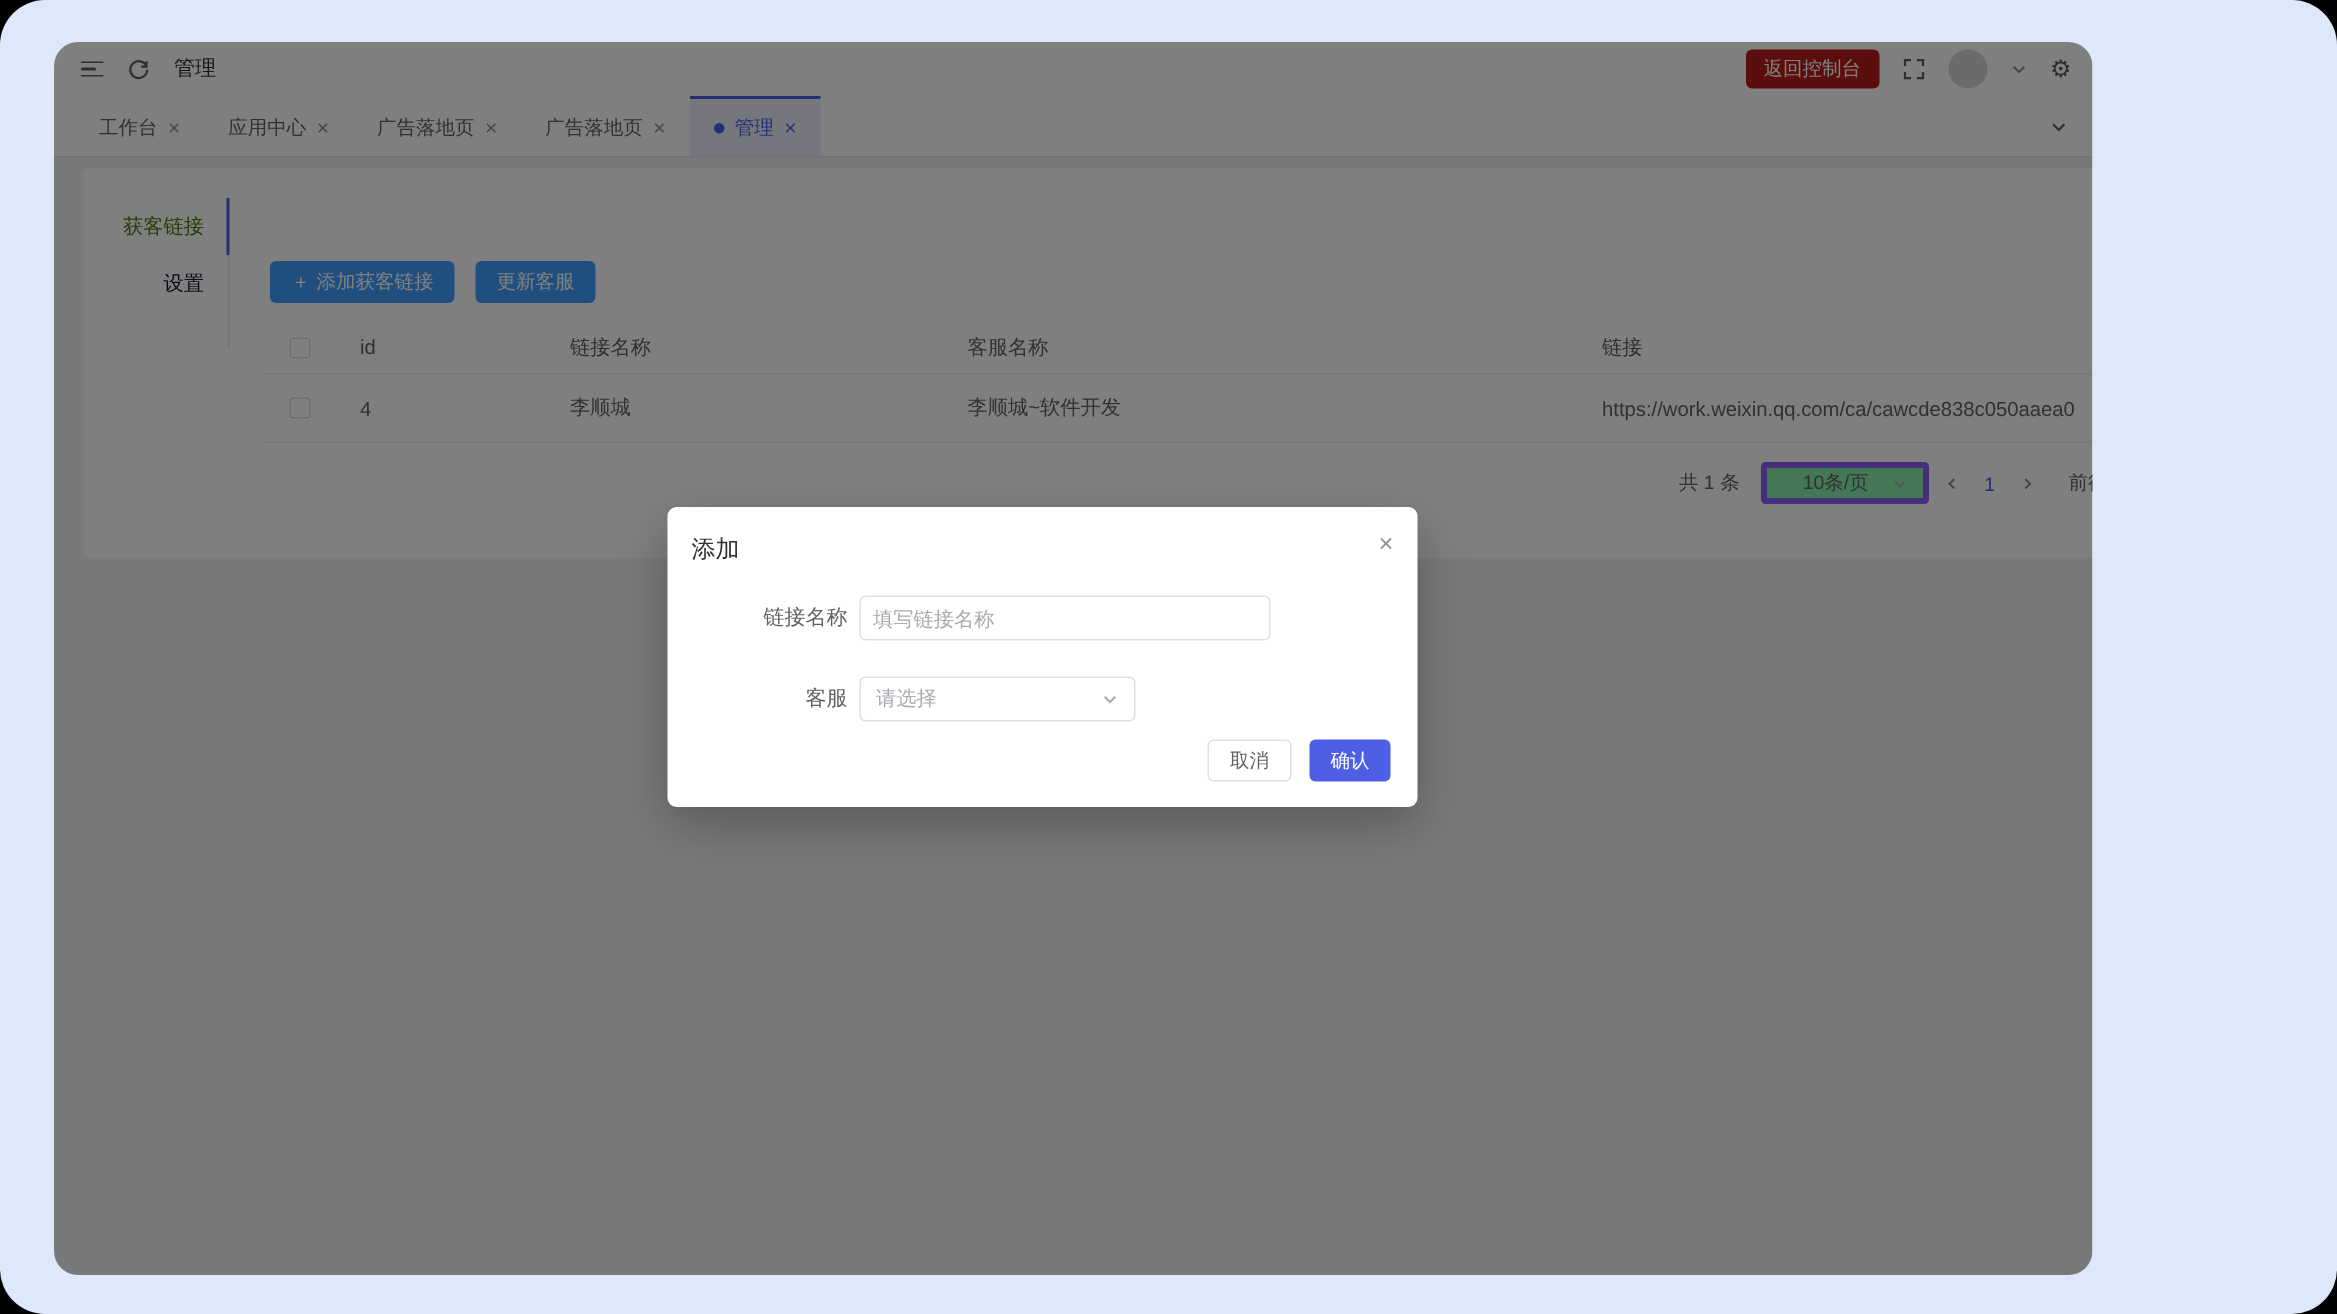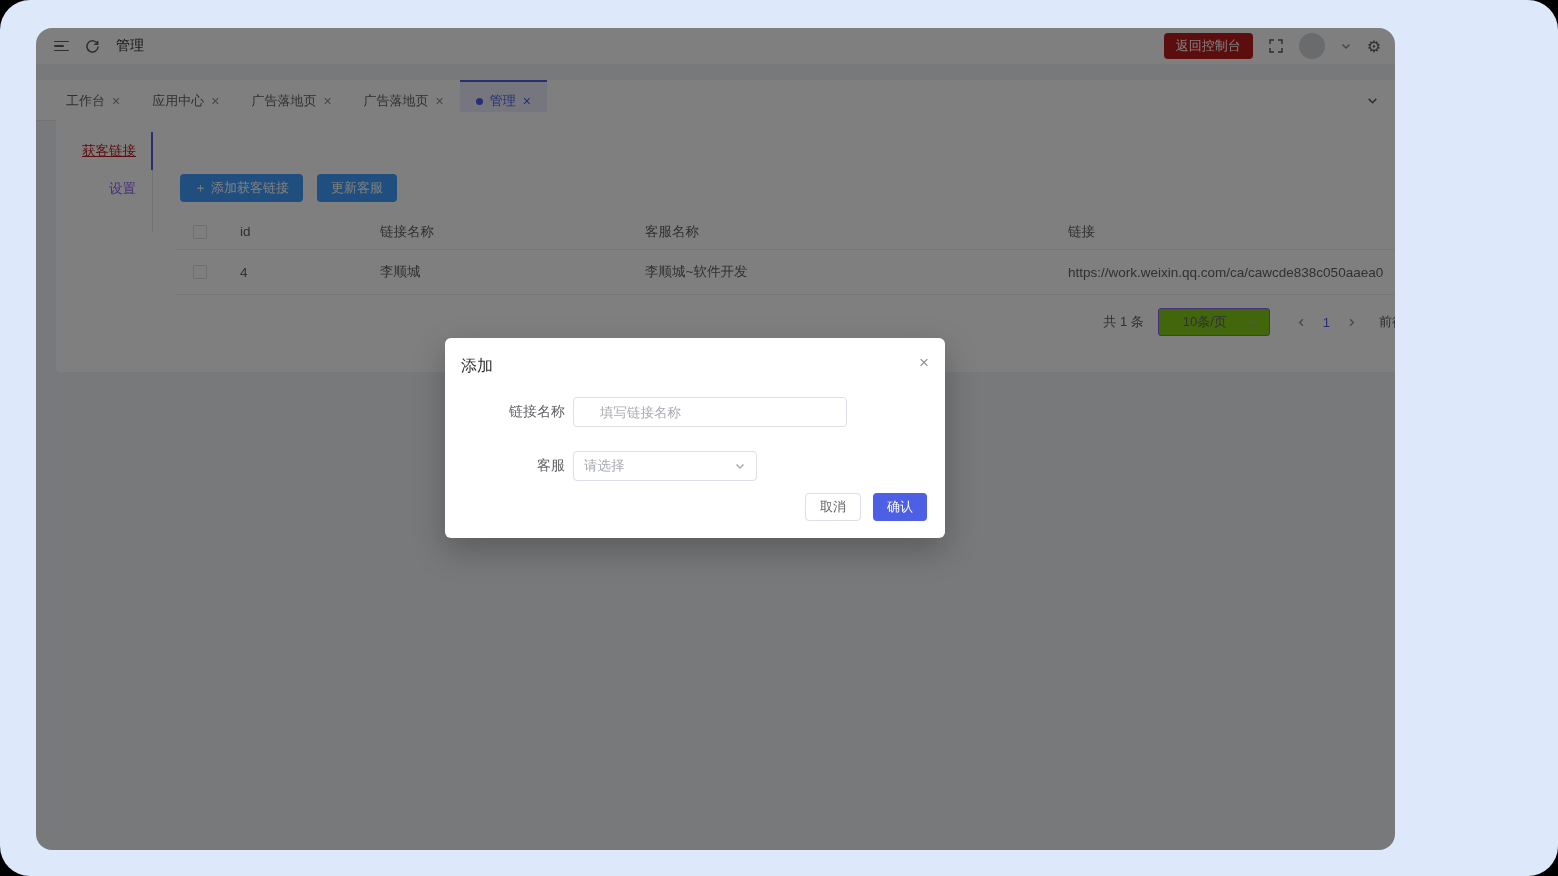--- a/index.html
+++ b/index.html
@@ -17,37 +17,37 @@
   .burger i:nth-child(1){ top:0; width:15px; }
   .burger i:nth-child(2){ top:4.7px; width:10px; }
   .burger i:nth-child(3){ top:9.4px; width:15px; }
   .hdr-title { font-size: 14px; color: #303133; }
   .hdr-right { margin-left: auto; display: flex; align-items: center; gap: 15px; }
   .btn-back { height: 26px; padding: 0 12px; background: #b91c1c; color: #fff; font-size: 13px; border: none; border-radius: 4px; cursor: pointer; }
   .avatar { width: 26px; height: 26px; border-radius: 50%; background: #d4d6d9; }
   .icon-gray { color: #5a5e66; display: inline-flex; align-items: center; }
 
   
-  .tabbar { position: absolute; left: 0; top: 52px; right: 0; height: 41px; background: #fff; border-bottom: 1px solid #e2e5ec; display: flex; align-items: stretch; padding-left: 14px; }
+  .tabbar { position: absolute; left: 0; top: 36px; right: 0; height: 41px; background: #fff; border-bottom: 1px solid #e2e5ec; display: flex; align-items: stretch; padding-left: 14px; }
   .tab { display: flex; align-items: center; gap: 7px; padding: 0 16px; font-size: 13px; color: #5f6369; cursor: pointer; border-top: 2px solid transparent; }
   .tab .x { font-size: 14px; color: #8a8f99; line-height: 1; }
   .tab.active { background: rgba(77,95,227,0.10); border-top: 2px solid #4c5fe5; color: #4c5fe5; }
   .tab.active .x { color: #4c5fe5; }
   .dot { width: 7px; height: 7px; border-radius: 50%; background: #4c5fe5; }
   .tabbar-chevron { margin-left: auto; align-self: center; margin-right: 16px; }
 
   
   .card { position: absolute; left: 20px; top: 84px; width: 1456px; height: 260px; background: #fff; border-radius: 4px; }
 
   
   .vnav { position: absolute; left: 0; top: 20px; width: 96px; }
   .vnav-divider { position: absolute; left: 96px; top: 20px; height: 100px; width: 1px; background: #e4e7ed; }
   .vnav-active-bar { position: absolute; left: 95px; top: 20px; height: 38px; width: 2px; background: #4c5fe5; }
-  .vnav-item { height: 38px; line-height: 38px; text-align: right; padding-right: 16px; font-size: 13.5px; color: #8b5cf6; cursor: pointer; }
-  .vnav-item.active { color: #b91c1c; text-decoration: underline; }
+  .vnav-item { height: 38px; line-height: 38px; text-align: right; padding-right: 16px; font-size: 13.5px; color: #0f172a; cursor: pointer; }
+  .vnav-item.active { color: #4d7c0f; }
 
   
   .pane { position: absolute; left: 124px; top: 0; width: 1300px; height: 260px; }
   .toolbar { position: absolute; left: 0; top: 62px; display: flex; gap: 14px; }
   .btn-primary { height: 28px; padding: 0 14px; background: #409eff; color: #fff; font-size: 13px; border: none; border-radius: 4px; cursor: pointer; display: inline-flex; align-items: center; gap: 4px; }
 
   
   .tbl { position: absolute; left: -4px; top: 102px; width: 1304px; font-size: 13.5px; color: #606266; }
   .tbl .tr { display: flex; align-items: center; border-bottom: 1px solid #ebeef5; }
   .tbl .thr { height: 36px; }
@@ -56,35 +56,35 @@
   .c-id { width: 140px; padding-left: 16px; }
   .c-name { width: 265px; padding-left: 16px; }
   .c-svc { width: 423px; padding-left: 16px; }
   .c-url { flex: 1; padding-left: 16px; display: flex; align-items: center; }
   .checkbox { width: 14px; height: 14px; border: 1px solid #dcdfe6; border-radius: 2px; background: #fff; cursor: pointer; }
   .copy-link { color: #4c5fe5; margin-left: 20px; cursor: pointer; }
 
   
   .pager { position: absolute; right: 0; top: 196px; display: flex; align-items: center; font-size: 13px; color: #606266; }
   .pager .total { margin-right: 14px; }
-  .size-select { width: 112px; height: 28px; border: 1px solid #8b5cf6; border-radius: 3px; background: #84cc16; display: flex; align-items: center; justify-content: space-between; padding: 0 10px 0 24px; cursor: pointer; margin-right: 18px; }
+  .size-select { width: 112px; height: 28px; border: 4px solid #8b5cf6; border-radius: 3px; background: #86efac; display: flex; align-items: center; justify-content: space-between; padding: 0 10px 0 24px; cursor: pointer; margin-right: 2px; }
   .pg-arrow { padding: 0 8px; color: #8a8f99; cursor: pointer; display: inline-flex; align-items: center; }
   .pg-num { padding: 0 8px; color: #4c5fe5; cursor: pointer; }
   .goto { margin-left: 14px; display: flex; align-items: center; gap: 8px; }
   .goto input { width: 46px; height: 28px; border: 1px solid #dcdfe6; border-radius: 3px; text-align: center; font-size: 13px; color: #606266; outline: none; }
 
   
   .overlay { position: absolute; left: 0; top: 0; right: 0; bottom: 0; background: rgba(0,0,0,0.5); }
   .modal { position: absolute; left: 445px; top: 338px; width: 500px; height: 200px; background: #fff; border-radius: 6px; box-shadow: 0 12px 32px rgba(0,0,0,0.25); }
   .modal-title { position: absolute; left: 16px; top: 18px; font-size: 16px; color: #303133; }
   .modal-close { position: absolute; right: 16px; top: 16px; font-size: 17px; color: #909399; cursor: pointer; line-height: 1; }
   .form-row { position: absolute; left: 0; height: 30px; display: flex; align-items: center; }
   .form-row .lbl { width: 120px; text-align: right; font-size: 14px; color: #606266; }
   .form-row .ctl { margin-left: 8px; }
-  .inp { width: 274px; height: 30px; border: 1px solid #dcdfe6; border-radius: 4px; padding: 0 26px; font-size: 13.5px; color: #b91c1c; outline: none; font-family: inherit; }
+  .inp { width: 274px; height: 30px; border: 1px solid #dcdfe6; border-radius: 4px; padding: 0 8px; font-size: 13.5px; color: #b91c1c; outline: none; font-family: inherit; }
   .inp::placeholder { color: #a8abb2; }
   .sel { width: 184px; height: 30px; border: 1px solid #dcdfe6; border-radius: 4px; padding: 0 10px; display: flex; align-items: center; justify-content: space-between; cursor: pointer; background: #fff; }
   .sel .ph { font-size: 13.5px; color: #a8abb2; }
   .modal-footer { position: absolute; right: 18px; bottom: 17px; display: flex; gap: 12px; }
   .btn-cancel { height: 28px; padding: 0 14px; background: #fff; border: 1px solid #dcdfe6; border-radius: 4px; font-size: 13px; color: #606266; cursor: pointer; }
   .btn-confirm { height: 28px; padding: 0 14px; background: #4c5fe5; border: none; border-radius: 4px; font-size: 13px; color: #fff; cursor: pointer; }
 
   svg { display: block; }
 </style>
 </head>

